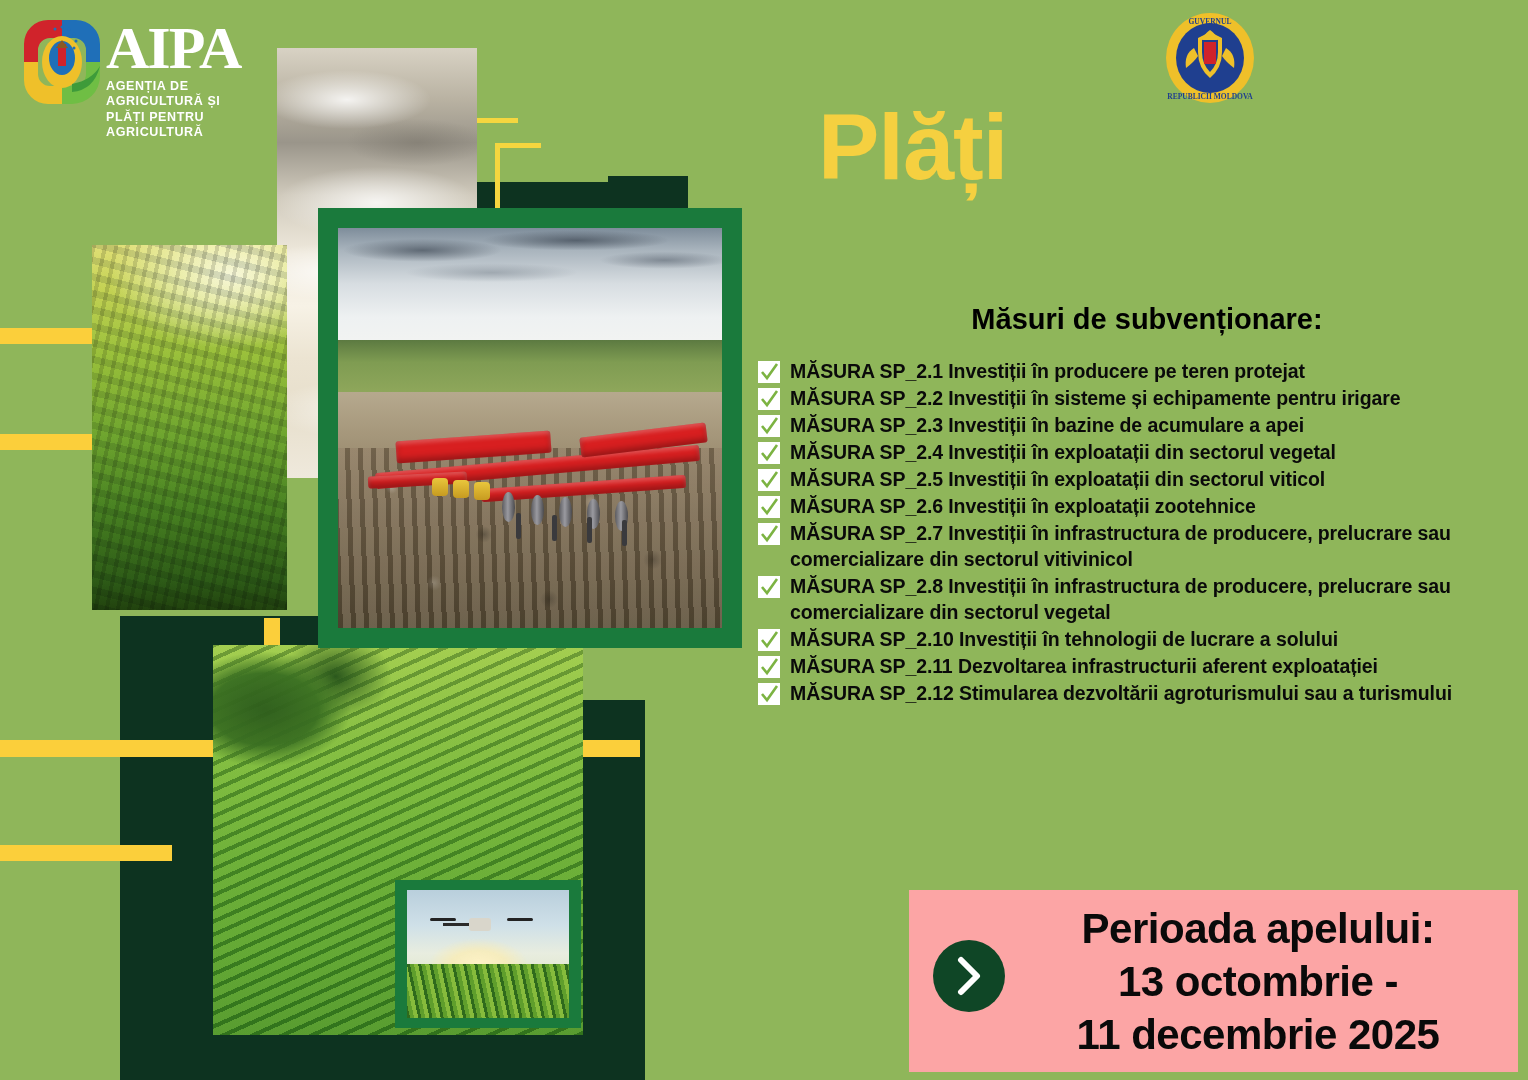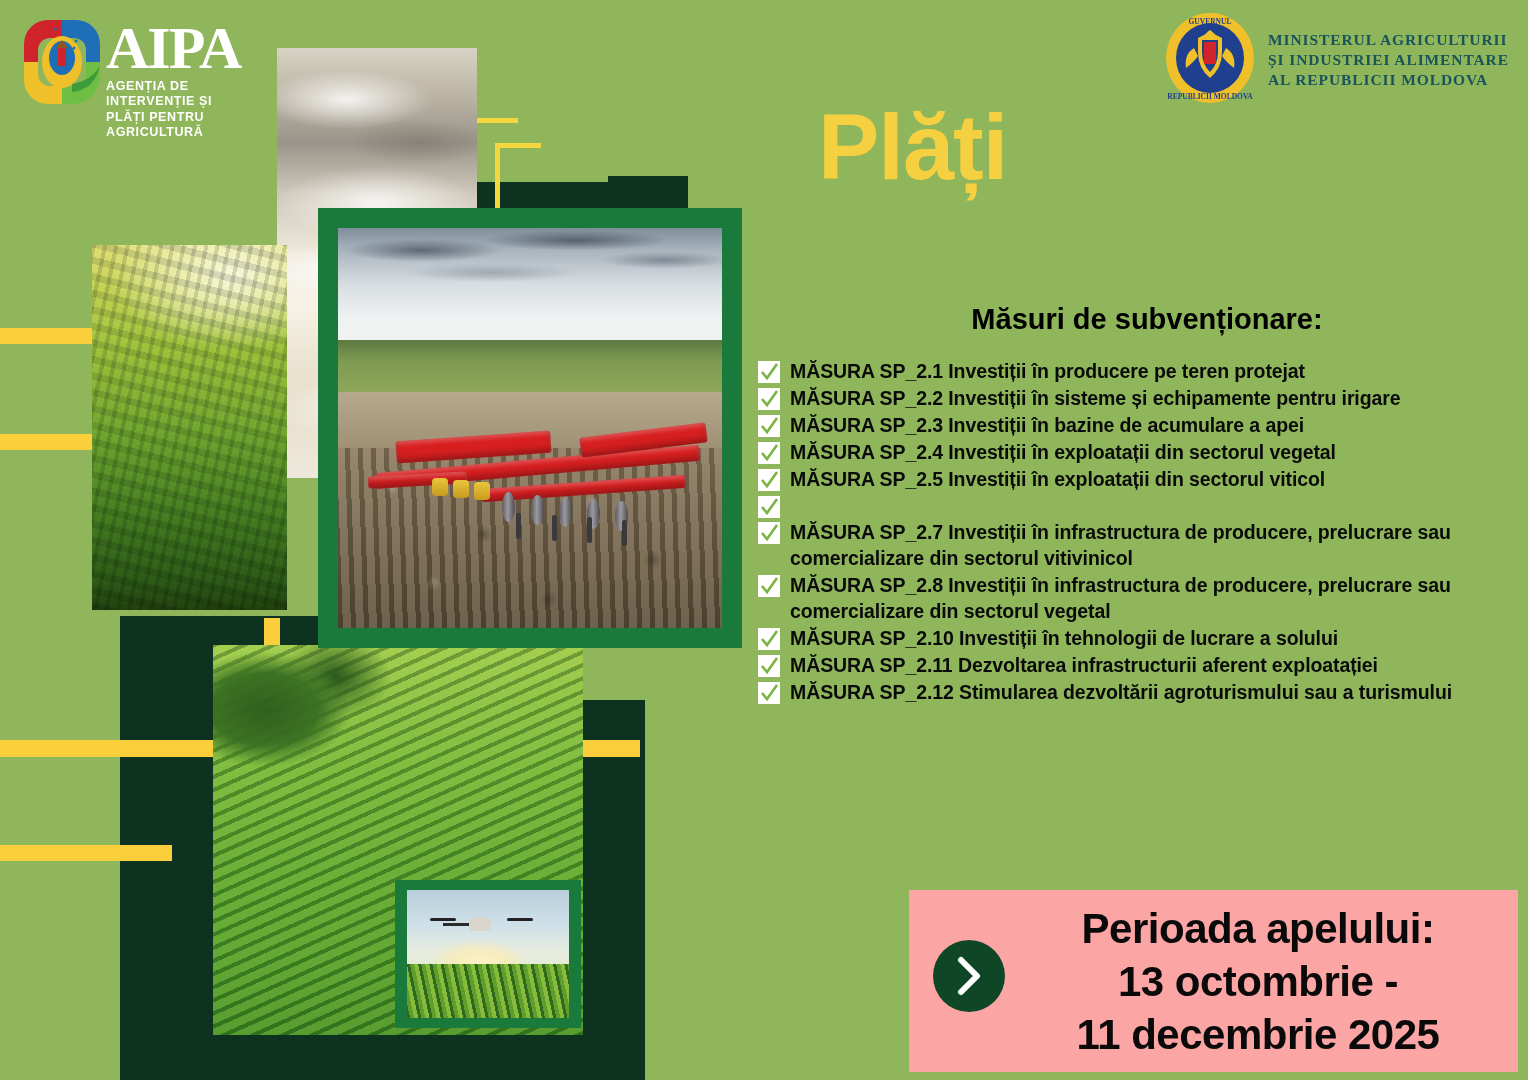--- a/index.html
+++ b/index.html
@@ -311,45 +311,40 @@
             <circle cx="55" cy="15" r="1.5"></circle>
           <circle cx="60" cy="20" r="1.5"></circle>
             <circle cx="62" cy="27" r="1.5"></circle>
           <circle cx="60" cy="34" r="1.5"></circle>
             <circle cx="41" cy="15" r="1.5"></circle>
         </g>
       </svg>
     </div>
     <div class="aipa-text">
       <div class="aipa-word">AIPA</div>
-      <div class="aipa-sub">AGENȚIA DE INTERVENȚIE ȘI</div>
+      <div class="aipa-sub">AGENȚIA DE AGRICULTURĂ ȘI</div>
       <div class="aipa-sub">PLĂȚI PENTRU AGRICULTURĂ</div>
     </div>
   </div>
 
   <div class="ministry">
     <div class="min-seal">
       <svg width="92" height="92" viewBox="0 0 92 92">
         <ellipse cx="46" cy="46" rx="44" ry="45" fill="#EFC02A"></ellipse>
         <ellipse cx="46" cy="46" rx="34" ry="35" fill="#1F3F8F"></ellipse>
         <path d="M46 20 L58 26 L58 40 Q58 56 46 66 Q34 56 34 40 L34 26 Z" fill="#EFC02A"></path>
         <path d="M46 24 L54 28 L54 40 Q54 52 46 60 Q38 52 38 40 L38 28 Z" fill="#1F3F8F"></path>
         <rect x="40" y="30" width="12" height="22" fill="#D0232B"></rect>
         <path d="M46 18 Q52 22 54 28 L38 28 Q40 22 46 18 Z" fill="#EFC02A"></path>
         <path d="M30 36 Q20 42 22 56 Q30 50 34 44 Z" fill="#EFC02A"></path>
         <path d="M62 36 Q72 42 70 56 Q62 50 58 44 Z" fill="#EFC02A"></path>
         <text x="46" y="12" font-size="7.5" fill="#1F3F8F" text-anchor="middle" font-family="Liberation Serif, serif">GUVERNUL</text>
         <text x="46" y="87" font-size="7.5" fill="#1F3F8F" text-anchor="middle" font-family="Liberation Serif, serif">REPUBLICII MOLDOVA</text>
       </svg>
     </div>
-    <div class="min-text">
-      <div>MINISTERUL AGRICULTURII</div>
-      <div>ȘI INDUSTRIEI ALIMENTARE</div>
-      <div>AL REPUBLICII MOLDOVA</div>
-    </div>
   </div>
 
   <div class="title">
     <div class="l1">Plăți</div>
   </div>
 
   <div class="subhead">Măsuri de subvenționare:</div>
 
   <div class="measures">
     <div class="m-row">
@@ -391,20 +386,21 @@
           </svg>
         </span>
       <span class="m-text">MĂSURA SP_2.5 Investiții în exploatații din sectorul viticol</span>
     </div>
     <div class="m-row">
       <span class="chk">
           <svg width="19" height="20" viewBox="0 0 19 20">
             <path d="M2 10 L7 16 L17 2" stroke="#7CB342" stroke-width="2.6" fill="none"></path>
           </svg>
         </span>
+      <span class="m-text">MĂSURA SP_2.6 Investiții în exploatații zootehnice</span>
     </div>
     <div class="m-row">
       <span class="chk">
           <svg width="19" height="20" viewBox="0 0 19 20">
             <path d="M2 10 L7 16 L17 2" stroke="#7CB342" stroke-width="2.6" fill="none"></path>
           </svg>
         </span>
       <span class="m-text">MĂSURA SP_2.7 Investiții în infrastructura de producere, prelucrare sau comercializare din sectorul vitivinicol</span>
     </div>
     <div class="m-row">

